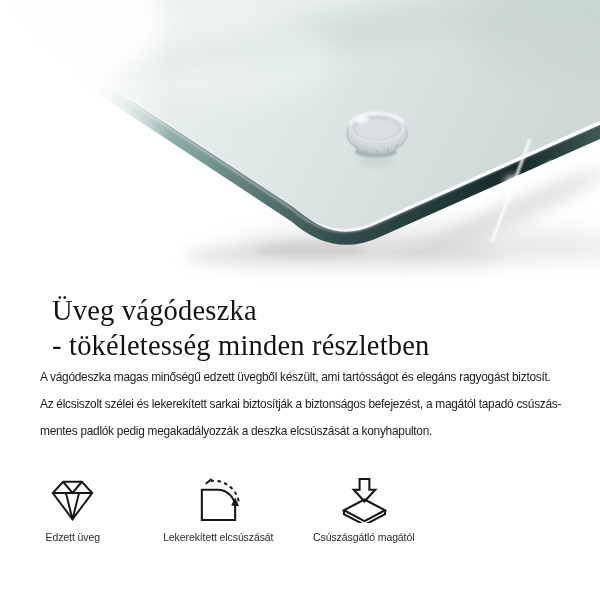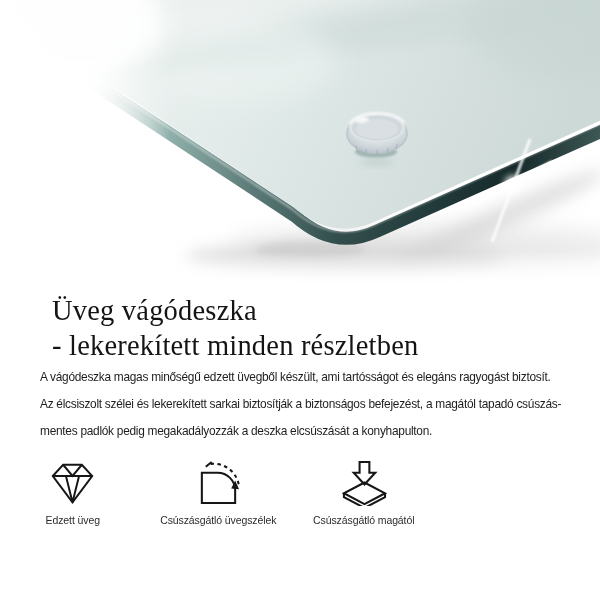--- a/index.html
+++ b/index.html
@@ -15,21 +15,21 @@
     white-space:nowrap;
   }
   .headline span { display:block; }
   .para {
     position:absolute; left:40px; top:363px; margin:0;
     font-size:12.8px; line-height:27px; color:#1d1d1d;
     letter-spacing:-0.3px; transform:scaleX(0.93); transform-origin:left top;
   }
   .para span { display:block; white-space:nowrap; }
   .features {
-    position:absolute; left:0; top:456px; width:582px;
+    position:absolute; left:0; top:473px; width:582px;
     display:grid; grid-template-columns:repeat(4,1fr);
   }
   .feature { display:flex; flex-direction:column; align-items:center; }
   .ficon { height:50px; display:flex; align-items:flex-end; justify-content:center; }
   .flabel { margin-top:8px; font-size:10.5px; letter-spacing:-0.1px; color:#2b2b2b; white-space:nowrap; }
   .fsvg { stroke:#161616; fill:none; stroke-width:2.1; }
 </style>
 </head>
 <body>
 
@@ -125,21 +125,21 @@
         <circle cx="513" cy="184" r="8" fill="#ffffff" filter="url(#b3)"></circle>
         <circle cx="513" cy="184" r="3.4" fill="#ffffff"></circle>
       </g>
 
       <rect x="0" y="252" width="600" height="32" fill="url(#gFadeB)"></rect>
     </svg>
   </div>
 
   <h1 class="headline">
     <span>Üveg vágódeszka</span>
-    <span>- lekerekített minden részletben</span>
+    <span>- tökéletesség minden részletben</span>
   </h1>
 
   <p class="para">
     <span>A vágódeszka magas minőségű edzett üvegből készült, ami tartósságot és elegáns ragyogást biztosít.</span>
     <span>Az élcsiszolt szélei és lekerekített sarkai biztosítják a biztonságos befejezést, a magától tapadó csúszás-</span>
     <span>mentes padlók pedig megakadályozzák a deszka elcsúszását a konyhapulton.</span>
   </p>
 
   <div class="features">
 
@@ -156,21 +156,21 @@
 
     <div class="feature">
       <span class="ficon">
         <svg class="fsvg" width="47" height="47" viewBox="0 0 48 48">
           <path d="M7,14 L7,45 L41,45 L41,32 A18,18 0 0 0 23,14 Z"></path>
           <path d="M16,5 A26,26 0 0 1 45,29" stroke-dasharray="3.5,3.5"></path>
           <path d="M11,8 L17,3"></path>
           <path d="M41,22 L45,31 L37,30 Z" fill="#161616" stroke="none"></path>
         </svg>
       </span>
-      <span class="flabel">Csúszásgátló üvegszélek</span>
+      <span class="flabel">Lekerekített elcsúszását</span>
     </div>
 
     <div class="feature">
       <span class="ficon">
         <svg class="fsvg" width="47" height="47" viewBox="0 0 48 48">
           <path d="M20,3 H30 V14 H36 L25,26 L14,14 H20 Z"></path>
           <path d="M25,24 L46,35 L25,46 L4,35 Z"></path>
           <path d="M4,35 L4,39 L25,50 L46,39 L46,35"></path>
         </svg>
       </span>

